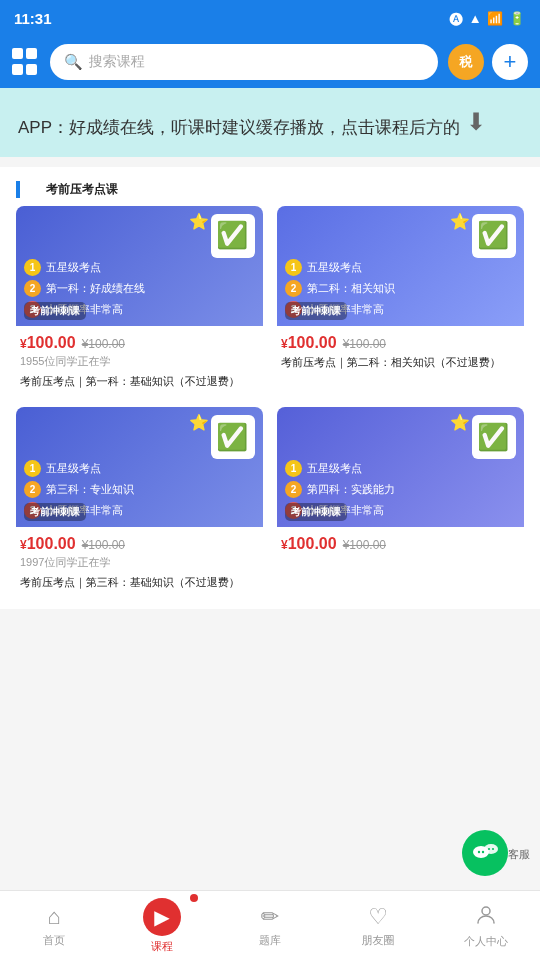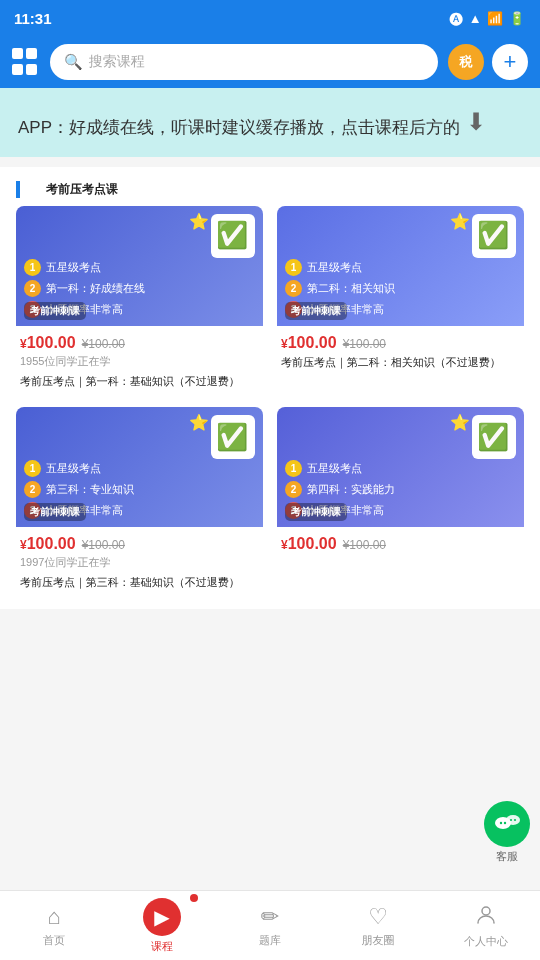--- a/index.html
+++ b/index.html
@@ -261,23 +261,23 @@
     .course-name {
       color: #222;
       font-size: 11px;
       line-height: 1.5;
     }
 
     
     .customer-service {
       position: fixed;
       right: 10px;
-      bottom: 96px;
-      display: flex;
-      flex-direction: column;
+      bottom: 84px;
+      display: flex;
+      flex-direction: row;
       align-items: center;
       cursor: pointer;
     }
     .cs-icon {
       width: 46px;
       height: 46px;
       background: #07c160;
       border-radius: 50%;
       display: flex;
       align-items: center;

